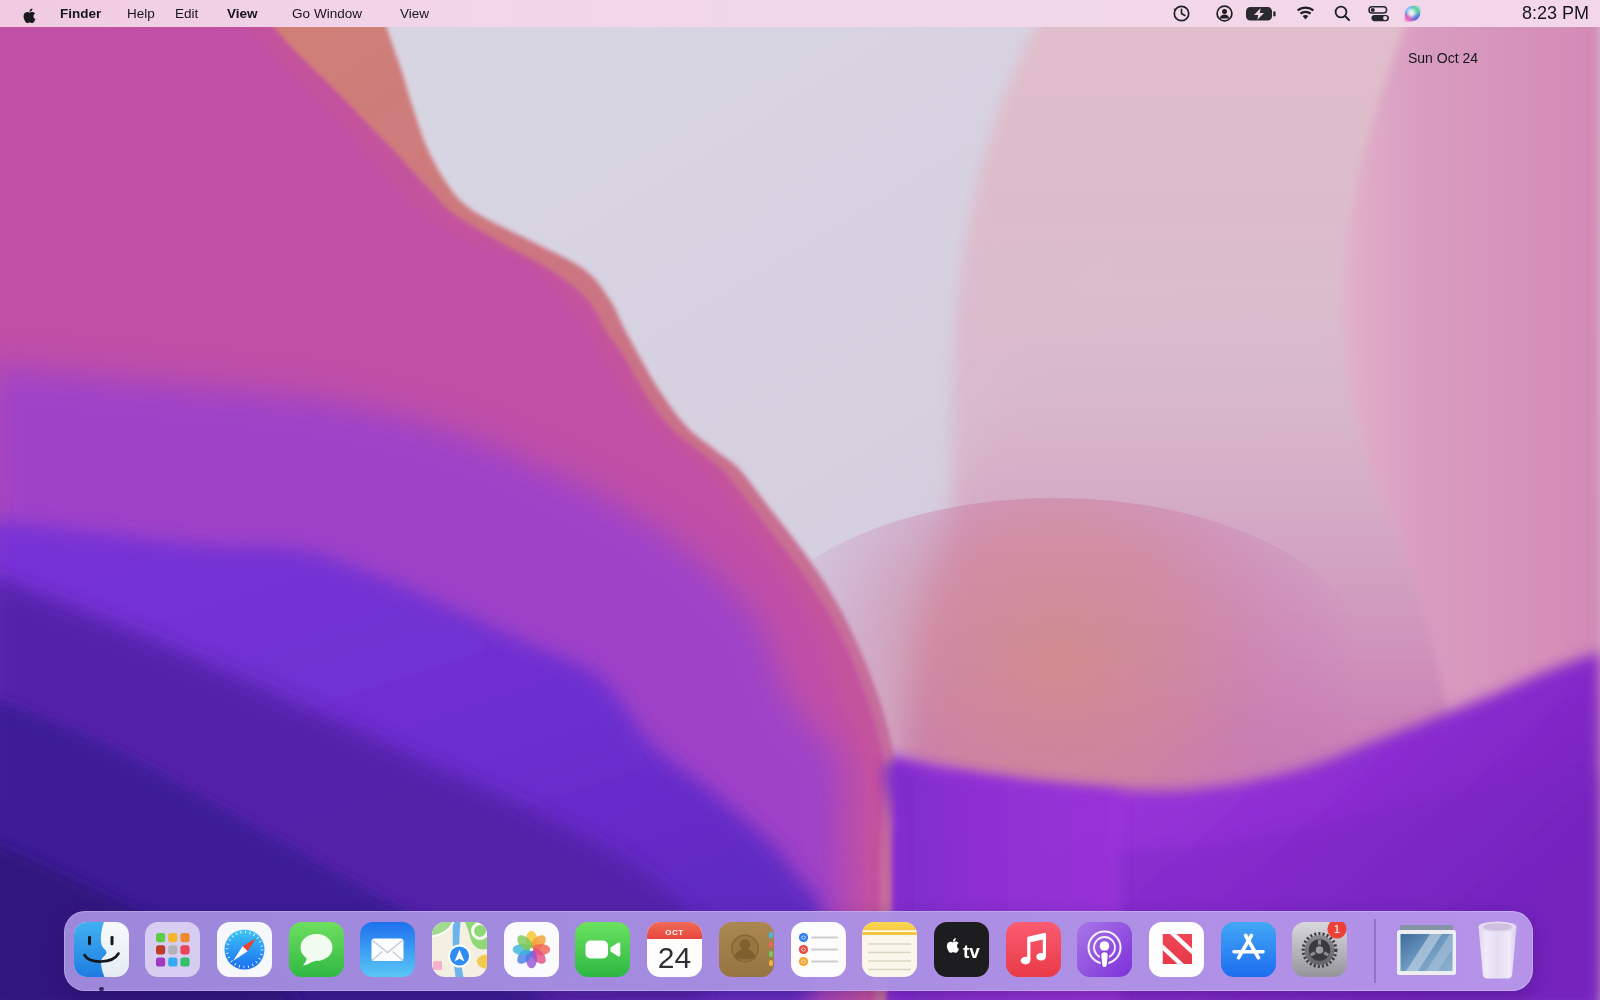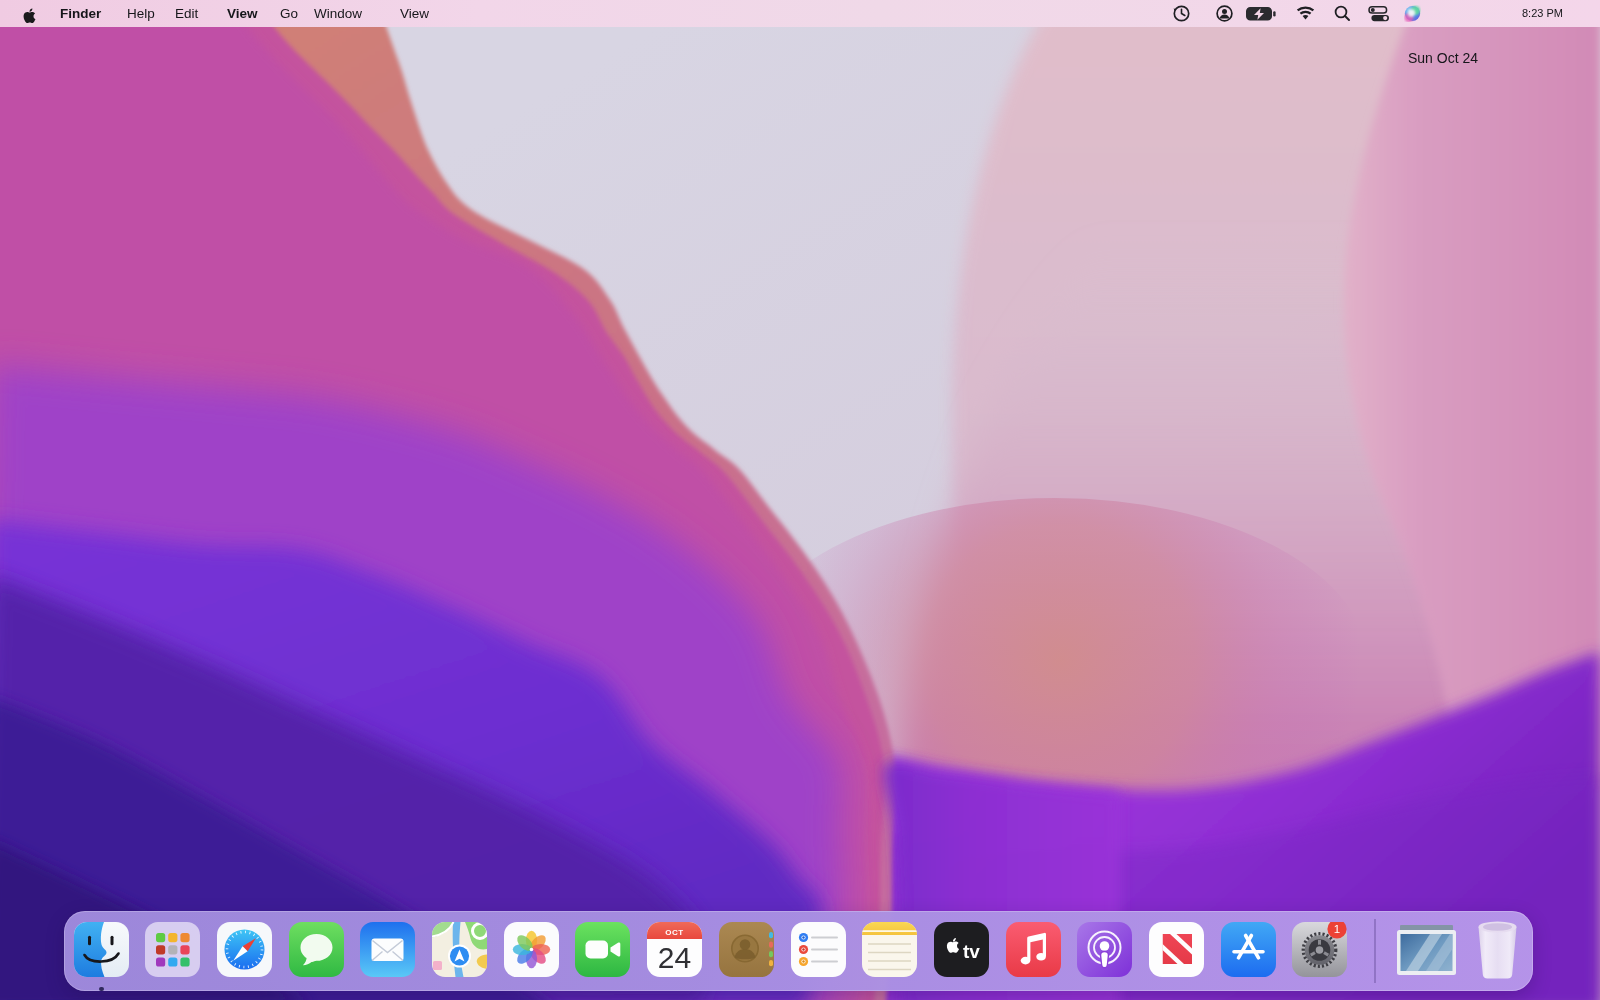--- a/index.html
+++ b/index.html
@@ -96,21 +96,21 @@
 <path d="M901,1010 C900,992 899,935 898,905 C897,875 896,854 894,830 C892,806 878,774 886,764 C894,754 921,768 940,770 C959,772 980,775 1000,778 C1020,781 1040,784 1060,786 C1080,788 1110,791 1120,792  L1120,1010 L901,1010 Z" fill="url(#blendBR)" opacity="0.95" filter="url(#b7)"></path>
 </svg>
 <div id="menubar">
 <svg style="position:absolute;left:22px;top:5.5px" width="15" height="17" viewBox="0 0 24 28">
 <path fill="#1a1a1c" d="M12.152 10.896c-.948 0-2.415-1.078-3.96-1.04-2.04.027-3.91 1.183-4.961 3.014-2.117 3.675-.546 9.103 1.519 12.09 1.013 1.454 2.208 3.09 3.792 3.03 1.52-.065 2.09-.987 3.935-.987 1.831 0 2.35.987 3.96.948 1.637-.026 2.676-1.48 3.676-2.948 1.156-1.688 1.636-3.325 1.662-3.415-.039-.013-3.182-1.221-3.22-4.857-.026-3.04 2.48-4.494 2.597-4.559-1.429-2.09-3.623-2.324-4.39-2.376-2-.156-3.675 1.09-4.61 1.09zM15.53 7.83c.843-1.012 1.4-2.427 1.245-3.83-1.207.052-2.662.805-3.532 1.818-.78.896-1.454 2.338-1.273 3.714 1.338.104 2.715-.688 3.559-1.701"></path>
 </svg>
 <span class="mi" style="left:60px;font-weight:700;">Finder</span>
 <span class="mi" style="left:127px;">Help</span>
 <span class="mi" style="left:175px;">Edit</span>
 <span class="mi" style="left:227px;font-weight:bold;">View</span>
-<span class="mi" style="left:280px;text-align:right;">Go</span>
+<span class="mi" style="left:292px;text-align:right;">Go</span>
 <span class="mi" style="left:314px;">Window</span>
 <span class="mi" style="left:400px;">View</span>
 <svg style="position:absolute;left:1172px;top:4px" width="19" height="19" viewBox="0 0 19 19">
 <circle cx="9.5" cy="9.5" r="7.2" fill="none" stroke="#1f1f23" stroke-width="1.7"></circle>
 <path d="M9.5,5.2 L9.5,9.5 L12.8,11.5" fill="none" stroke="#1f1f23" stroke-width="1.6" stroke-linecap="round"></path>
 <path d="M2.6,6.8 L1.6,4.4 L4.2,4.9" fill="#1f1f23"></path>
 </svg>
 <svg style="position:absolute;left:1215px;top:4px" width="19" height="19" viewBox="0 0 19 19">
 <circle cx="9.5" cy="9.5" r="7.4" fill="none" stroke="#1f1f23" stroke-width="1.7"></circle>
 <circle cx="9.5" cy="7.4" r="2.5" fill="#1f1f23"></circle>
@@ -148,21 +148,21 @@
           </filter>
 </defs>
 <circle cx="8.5" cy="8.5" r="7.6" fill="url(#siri1)"></circle>
 <g filter="url(#sb)">
 <circle cx="11.5" cy="5.5" r="4.6" fill="#5fd9a2" opacity="0.95"></circle>
 <circle cx="5" cy="12.5" r="4.6" fill="#e55fb8" opacity="0.85"></circle>
 <circle cx="7.5" cy="8" r="3.4" fill="#f2f6fa" opacity="0.95"></circle>
 </g>
 </svg>
 <span class="mi" style="left:1408px;font-weight:500;font-size:14px;margin-top:45px;">Sun Oct 24</span>
-<span class="mi" style="left:1522px;font-weight:500;font-size:11px;">8:23 PM</span>
+<span class="mi" style="left:1522px;font-weight:500;font-size:18px;">8:23 PM</span>
 </div>
 <div id="dock"></div>
 <svg class="ic" style="left:73.5px" width="55" height="55" viewBox="0 0 55 55">
       <defs>
         <linearGradient id="fb" x1="0" y1="0" x2="0" y2="1">
           <stop offset="0" stop-color="#41b1f2"></stop>
           <stop offset="1" stop-color="#1e7ce0"></stop>
         </linearGradient>
 <linearGradient id="fw" x1="0" y1="0" x2="0" y2="1">
           <stop offset="0" stop-color="#f7fafc"></stop>

